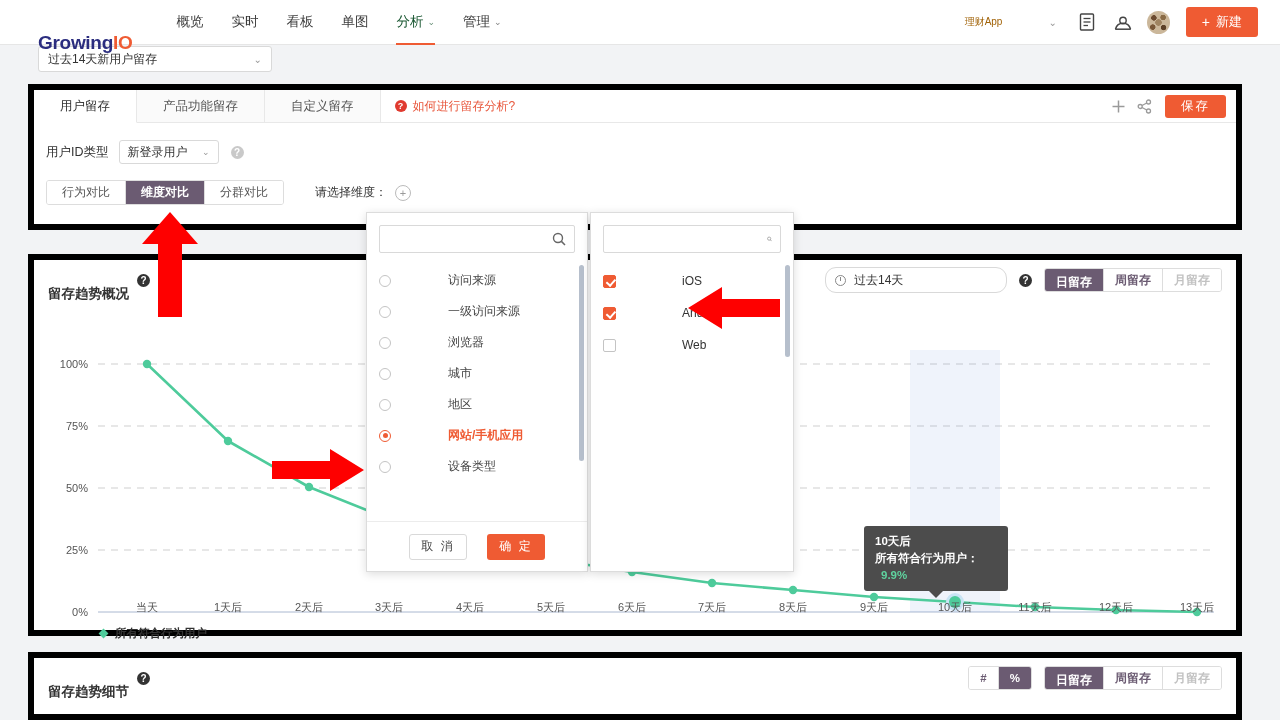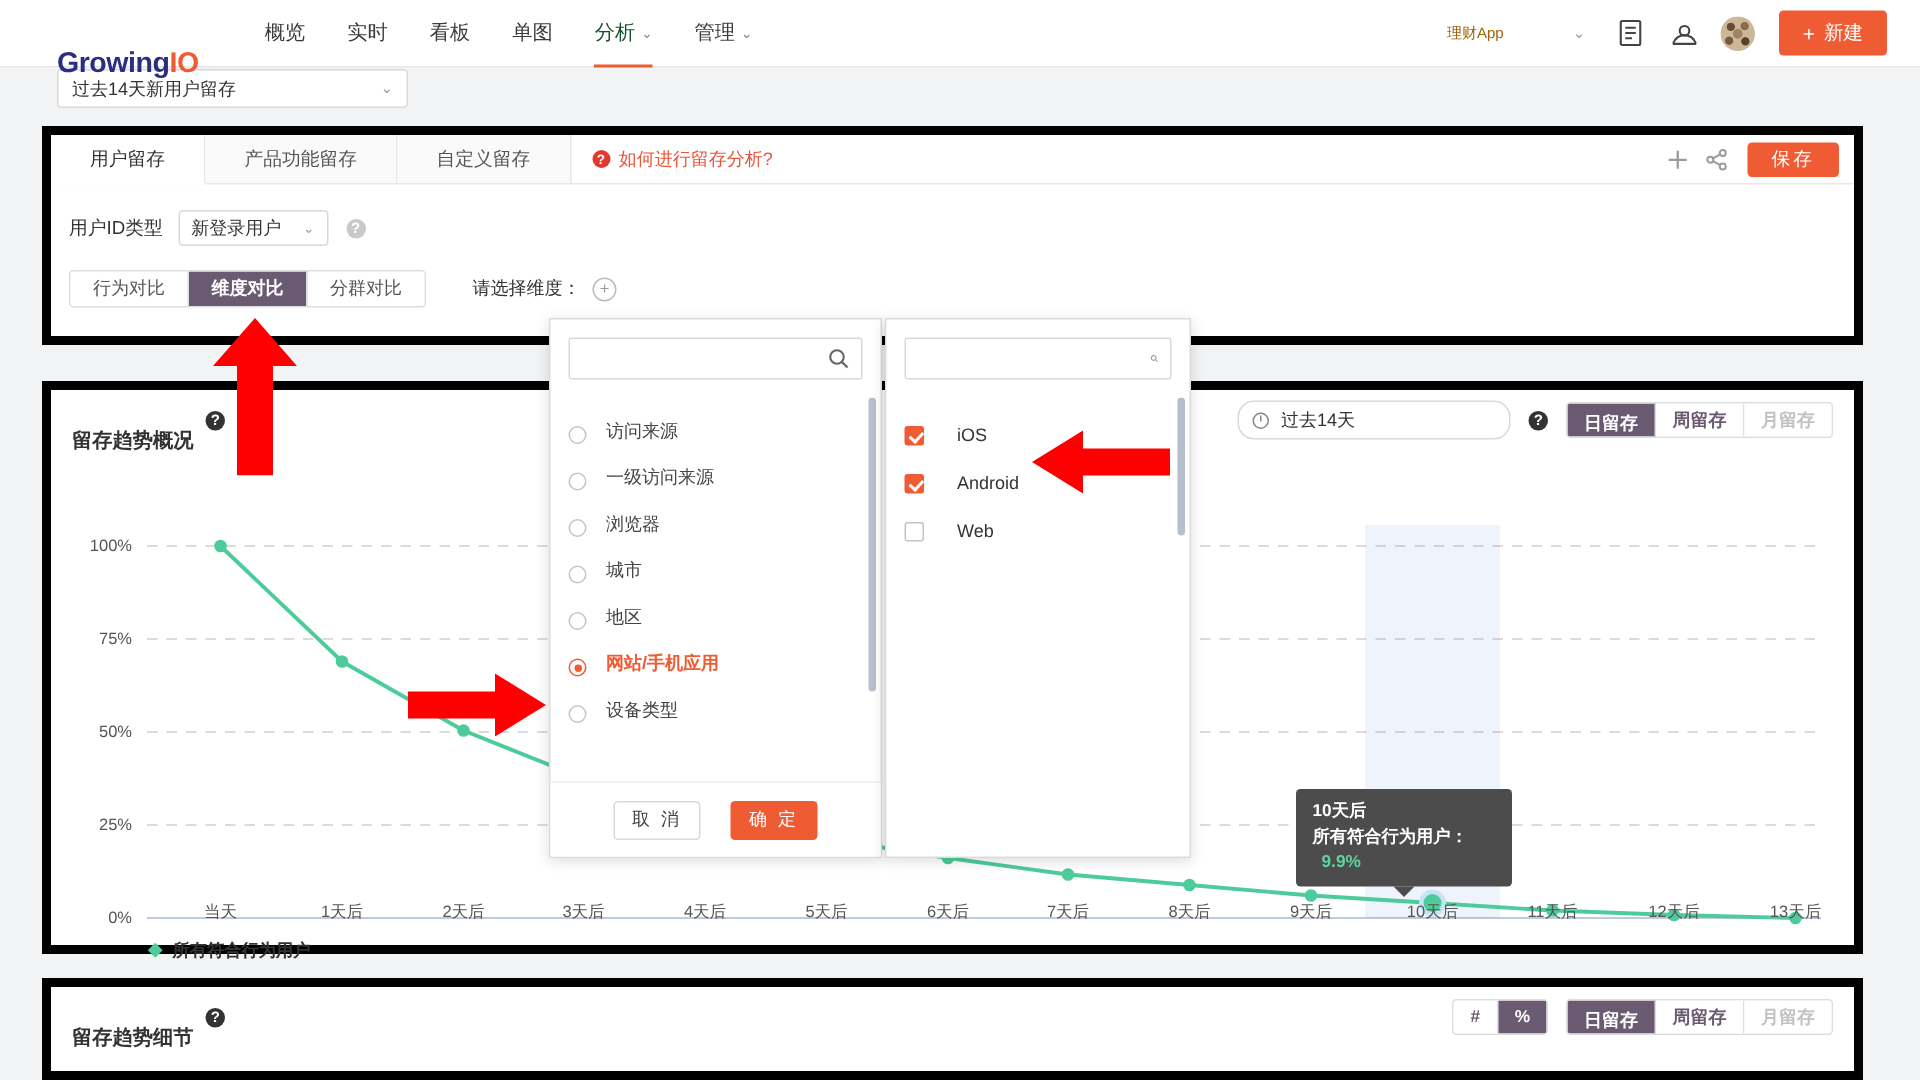--- a/index.html
+++ b/index.html
@@ -208,21 +208,21 @@
     margin: 12px; height: 28px; border: 1px solid #d9d9d9; border-radius: 2px;
     display: flex; align-items: center; padding: 0 8px;
   }
   .pop-search input {
     border: none; outline: none; flex: 1; font-size: 12px; font-family: inherit; color: #333;
     background: transparent;
   }
   .pop-list { position: relative; overflow: hidden; }
   .pop-left .pop-list { height: 250px; }
   .pop-right .pop-list { height: 300px; }
-  .opt { display: flex; align-items: flex-end; height: 31px; padding-left: 12px; cursor: pointer; }
+  .opt { display: flex; align-items: center; height: 31px; padding-left: 12px; cursor: pointer; gap: 44px; }
   .radio {
     width: 12px; height: 12px; border-radius: 50%; border: 1px solid #c4c4c4;
     margin-right: 13px; flex: 0 0 auto; background: #fff;
   }
   .opt.sel .radio { border-color: #ef5b33; position: relative; }
   .opt.sel .radio::after {
     content: ""; position: absolute; left: 2.5px; top: 2.5px; width: 5px; height: 5px;
     border-radius: 50%; background: #ef5b33;
   }
   .opt .olabel { font-size: 12px; color: #444; }

